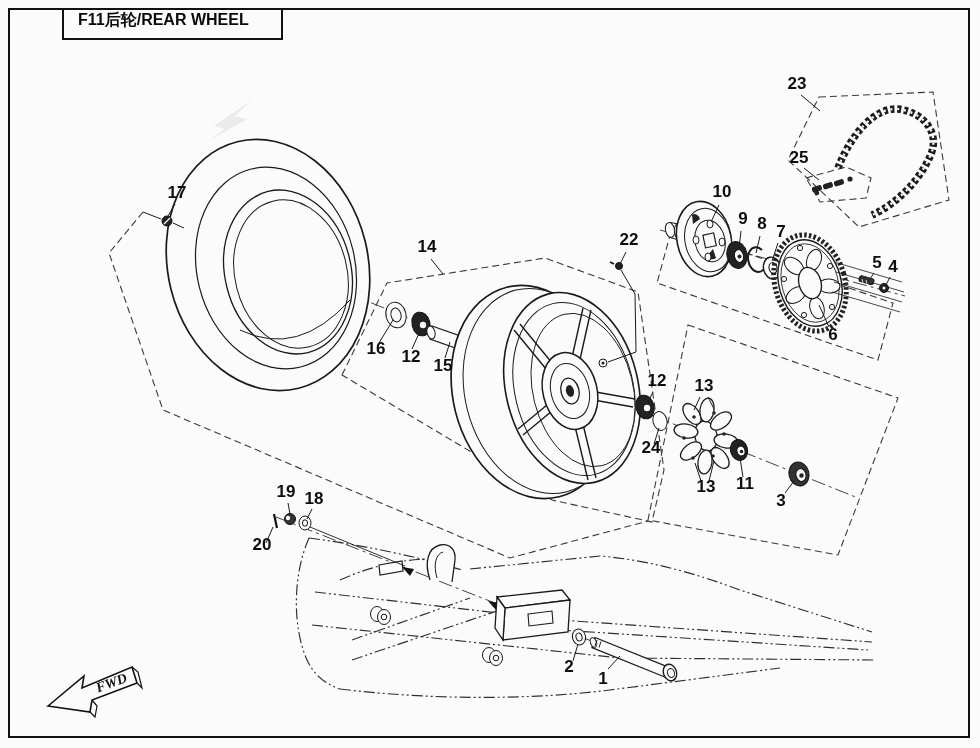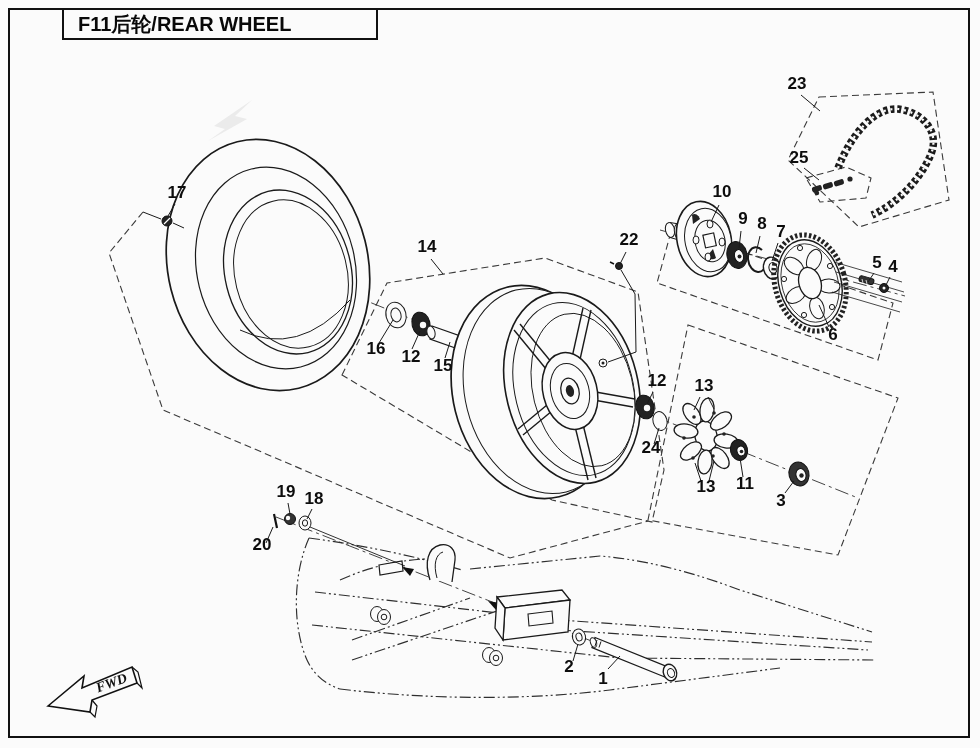--- a/index.html
+++ b/index.html
@@ -1,21 +1,21 @@
 <!DOCTYPE html>
 <html><head>
 <meta charset="utf-8">
 <style>
   html,body{margin:0;padding:0;background:#e9e9e9;}
   #stage{position:relative;width:980px;height:748px;background:#fbfbfb;overflow:hidden;
          font-family:"Liberation Sans", sans-serif;}
   #frame{position:absolute;left:8px;top:8px;width:962px;height:730px;border:2px solid #111;box-sizing:border-box;}
-  #title-box{position:absolute;left:62px;top:8px;width:316px;height:32px;border:2px solid #111;
-             background:#fbfbfb;box-sizing:border-box;display:flex;align-items:flex-end;padding-left:14px;
-             font-weight:bold;font-size:20px;color:#090909;letter-spacing:0px;}
+  #title-box{position:absolute;left:62px;top:8px;width:221px;height:32px;border:2px solid #111;
+             background:#fbfbfb;box-sizing:border-box;display:flex;align-items:flex-start;padding-left:14px;
+             font-weight:bold;font-size:16px;color:#090909;letter-spacing:0px;}
   svg{position:absolute;left:0;top:0;}
   .callout{font-family:"Liberation Sans",sans-serif;font-weight:bold;font-size:17px;fill:#0d0d0d;}
   .ln{stroke:#1a1a1a;fill:none;}
   .leader{stroke:#1a1a1a;stroke-width:1;fill:none;}
   .grp{stroke:#3a3a3a;stroke-width:1.1;fill:none;stroke-dasharray:7 4;}
   .phantom{stroke:#2e2e2e;stroke-width:1.15;fill:none;stroke-dasharray:11 3 2 3 2 3;}
   .axis{stroke:#2e2e2e;stroke-width:0.9;fill:none;stroke-dasharray:14 4 3 4;}
   .part{stroke:#1a1a1a;fill:#fbfbfb;}
   .dark{fill:#222;stroke:#111;}
 </style>

